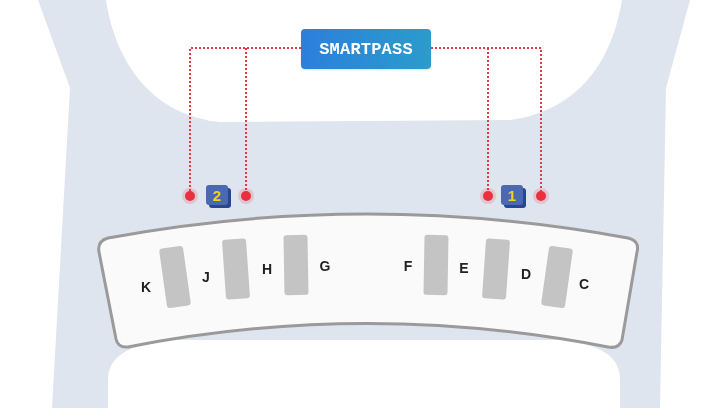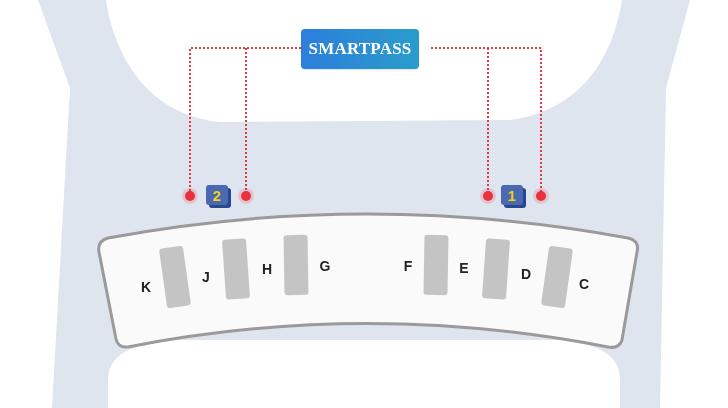--- a/index.html
+++ b/index.html
@@ -1,24 +1,24 @@
 <!DOCTYPE html>
 <html><head>
   <meta charset="utf-8">
   <style>
     html, body { margin: 0; padding: 0; background: #ffffff; }
     body { width: 728px; height: 408px; overflow: hidden; position: relative; font-family: "Liberation Sans", sans-serif; }
     #stage { position: absolute; left: 0; top: 0; width: 728px; height: 408px; }
     .smartpass-btn {
-      position: absolute; left: 301px; top: 29px; width: 118px; height: 40px;
+      position: absolute; left: 301px; top: 29px; width: 130px; height: 40px;
       border-radius: 4px;
       background: linear-gradient(90deg, #2c7fdb 0%, #2a9ccc 100%);
       color: #ffffff; font-weight: bold; font-size: 17px;
       display: flex; align-items: center; justify-content: center;
-      font-family: Liberation Serif, serif; letter-spacing: 0.2px;
+      font-family: Liberation Mono, monospace; letter-spacing: 0.2px;
       box-shadow: 0 1px 2px rgba(0,0,0,0.12);
       cursor: pointer;
     }
     .gate-badge {
       position: absolute; width: 22px; height: 20px; border-radius: 3px;
       background: #4a69b0; box-shadow: 3px 3px 0 #2a4690;
       color: #f2d21a; font-weight: bold; font-size: 15px;
       display: flex; align-items: center; justify-content: center;
       font-family: "Liberation Sans", sans-serif;
     }

